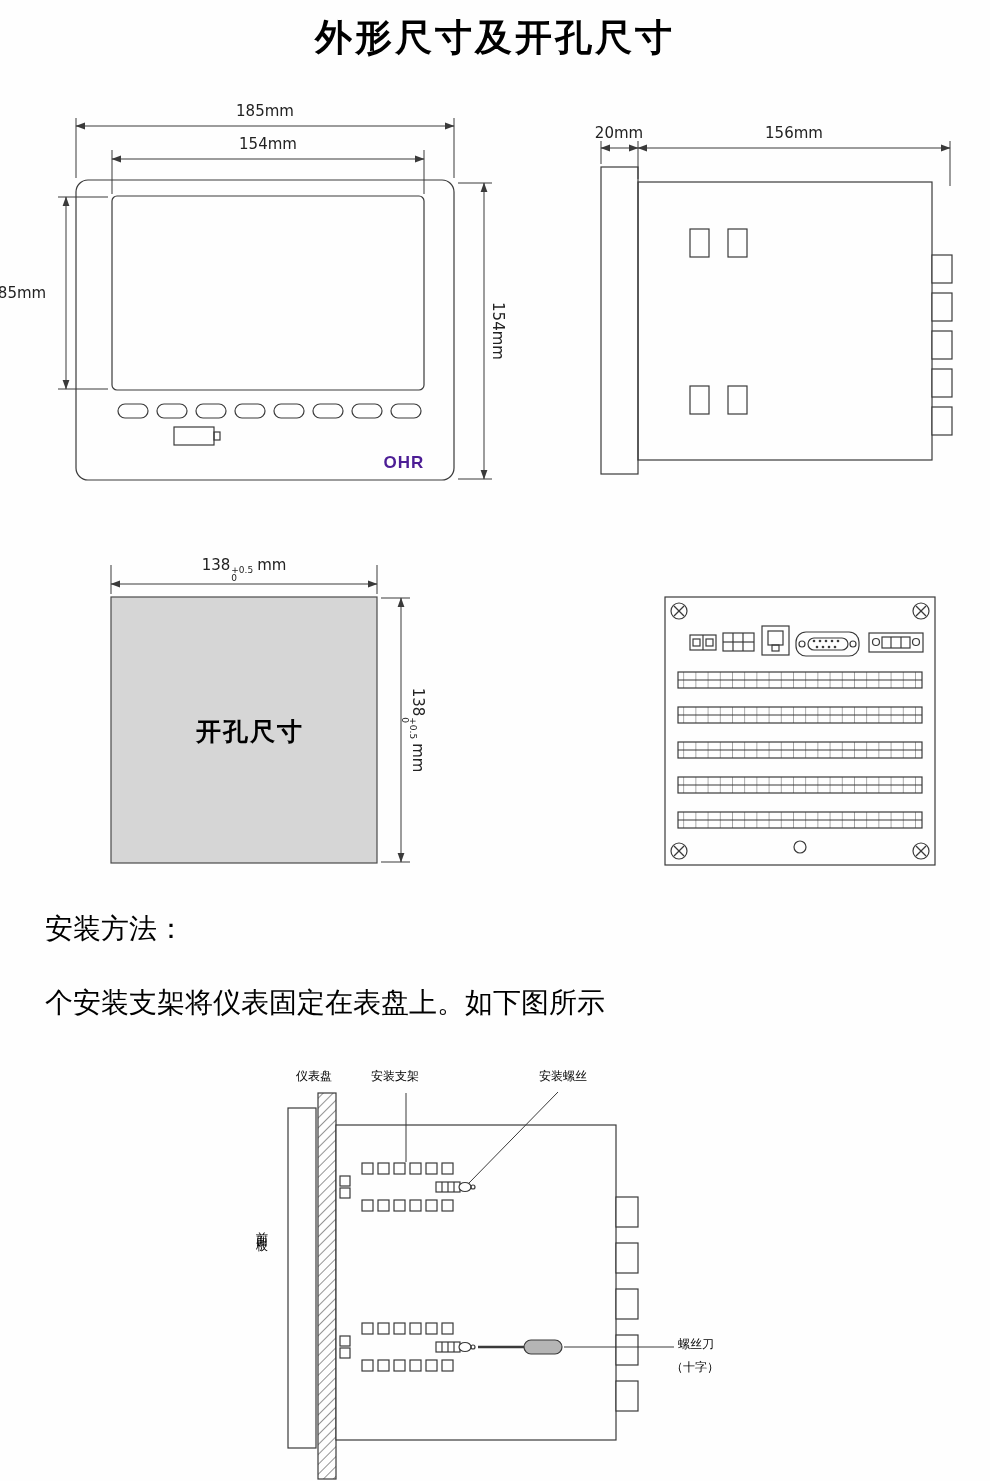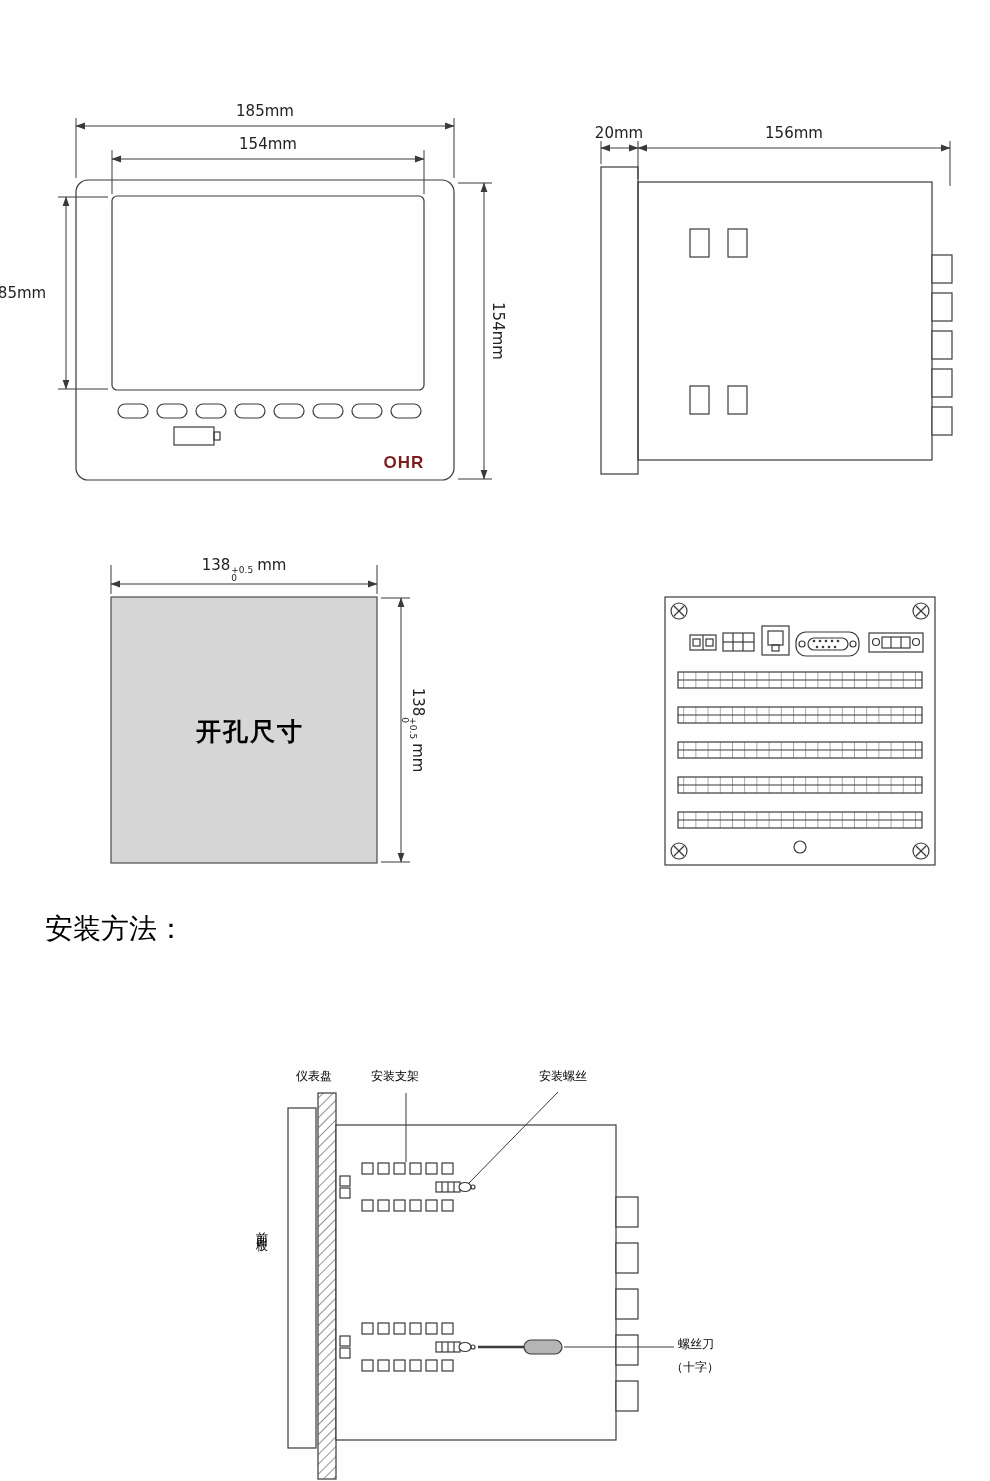--- a/index.html
+++ b/index.html
@@ -6,21 +6,21 @@
   body{background:#ffffff;font-family:"Liberation Sans",sans-serif;}
   .page{position:relative;width:990px;height:1481px;background:#fefefe;overflow:hidden;color:#111;}
   svg.linework{position:absolute;left:0;top:0;}
   .lbl{position:absolute;white-space:nowrap;}
   .center{transform:translate(-50%,-50%);}
   .rot90{transform:translate(-50%,-50%) rotate(90deg);}
   .title{left:50%;top:38px;transform:translate(-50%,-50%);font-size:37px;font-weight:bold;letter-spacing:3px;color:#000;}
   .dim{font-size:15px;font-family:"DejaVu Sans",sans-serif;color:#222;}
   .tolwrap{display:inline-flex;flex-direction:column;font-size:9px;line-height:8px;vertical-align:-3px;margin-left:1px;text-align:left;}
   .unit{margin-left:4px;}
-  .brand{font-size:17px;font-weight:bold;letter-spacing:1px;color:#7f1d1d;}
+  .brand{font-size:17px;font-weight:bold;letter-spacing:1px;color:#4c1d95;}
   .cn{font-family:Liberation Serif, serif;color:#000;}
   .cutout-label{font-size:25px;font-weight:bold;letter-spacing:2px;}
   .body-text{font-size:28px;}
   .diagram-label{font-size:12px;}
   .vertical{writing-mode:vertical-rl;text-orientation:upright;letter-spacing:4px;}
 </style>
 </head>
 <body>
 
 <div class="page">
@@ -255,20 +255,21 @@
 
         <g stroke-width="1">
           <line x1="406" y1="1093" x2="406" y2="1162"></line>
           <line x1="558" y1="1092" x2="469" y2="1183"></line>
           <line x1="564" y1="1347" x2="674" y2="1347"></line>
         </g>
       </g>
     </g>
   </svg>
 
+  <div class="lbl title">外形尺寸及开孔尺寸</div>
 
   <div class="lbl dim center" style="left:265px;top:111px">185mm</div>
   <div class="lbl dim center" style="left:268px;top:144px">154mm</div>
   <div class="lbl dim center" style="left:22px;top:293px">85mm</div>
   <div class="lbl dim rot90" style="left:498px;top:331px">154mm</div>
   <div class="lbl brand center" style="left:404px;top:463px">OHR</div>
 
   <div class="lbl dim center" style="left:619px;top:133px">20mm</div>
   <div class="lbl dim center" style="left:794px;top:133px">156mm</div>
 
@@ -280,20 +281,21 @@
   </div>
   <div class="lbl dim rot90" style="left:414px;top:730px">
     <span>138</span><span class="tolwrap">
         <span>+0.5</span>
         <span>0</span>
       </span><span class="unit">mm</span>
   </div>
   <div class="lbl cn cutout-label center" style="left:250px;top:731px">开孔尺寸</div>
 
   <div class="lbl cn body-text" style="left:45px;top:910px">安装方法：</div>
+  <div class="lbl cn body-text" style="left:45px;top:984px">个安装支架将仪表固定在表盘上。如下图所示</div>
 
   <div class="lbl cn diagram-label" style="left:296px;top:1068px">仪表盘</div>
   <div class="lbl cn diagram-label" style="left:371px;top:1068px">安装支架</div>
   <div class="lbl cn diagram-label" style="left:539px;top:1068px">安装螺丝</div>
   <div class="lbl cn diagram-label vertical" style="left:253px;top:1222px">前面板</div>
   <div class="lbl cn diagram-label" style="left:678px;top:1336px">螺丝刀</div>
   <div class="lbl cn diagram-label" style="left:671px;top:1359px">（十字）</div>
 
 </div>
 

